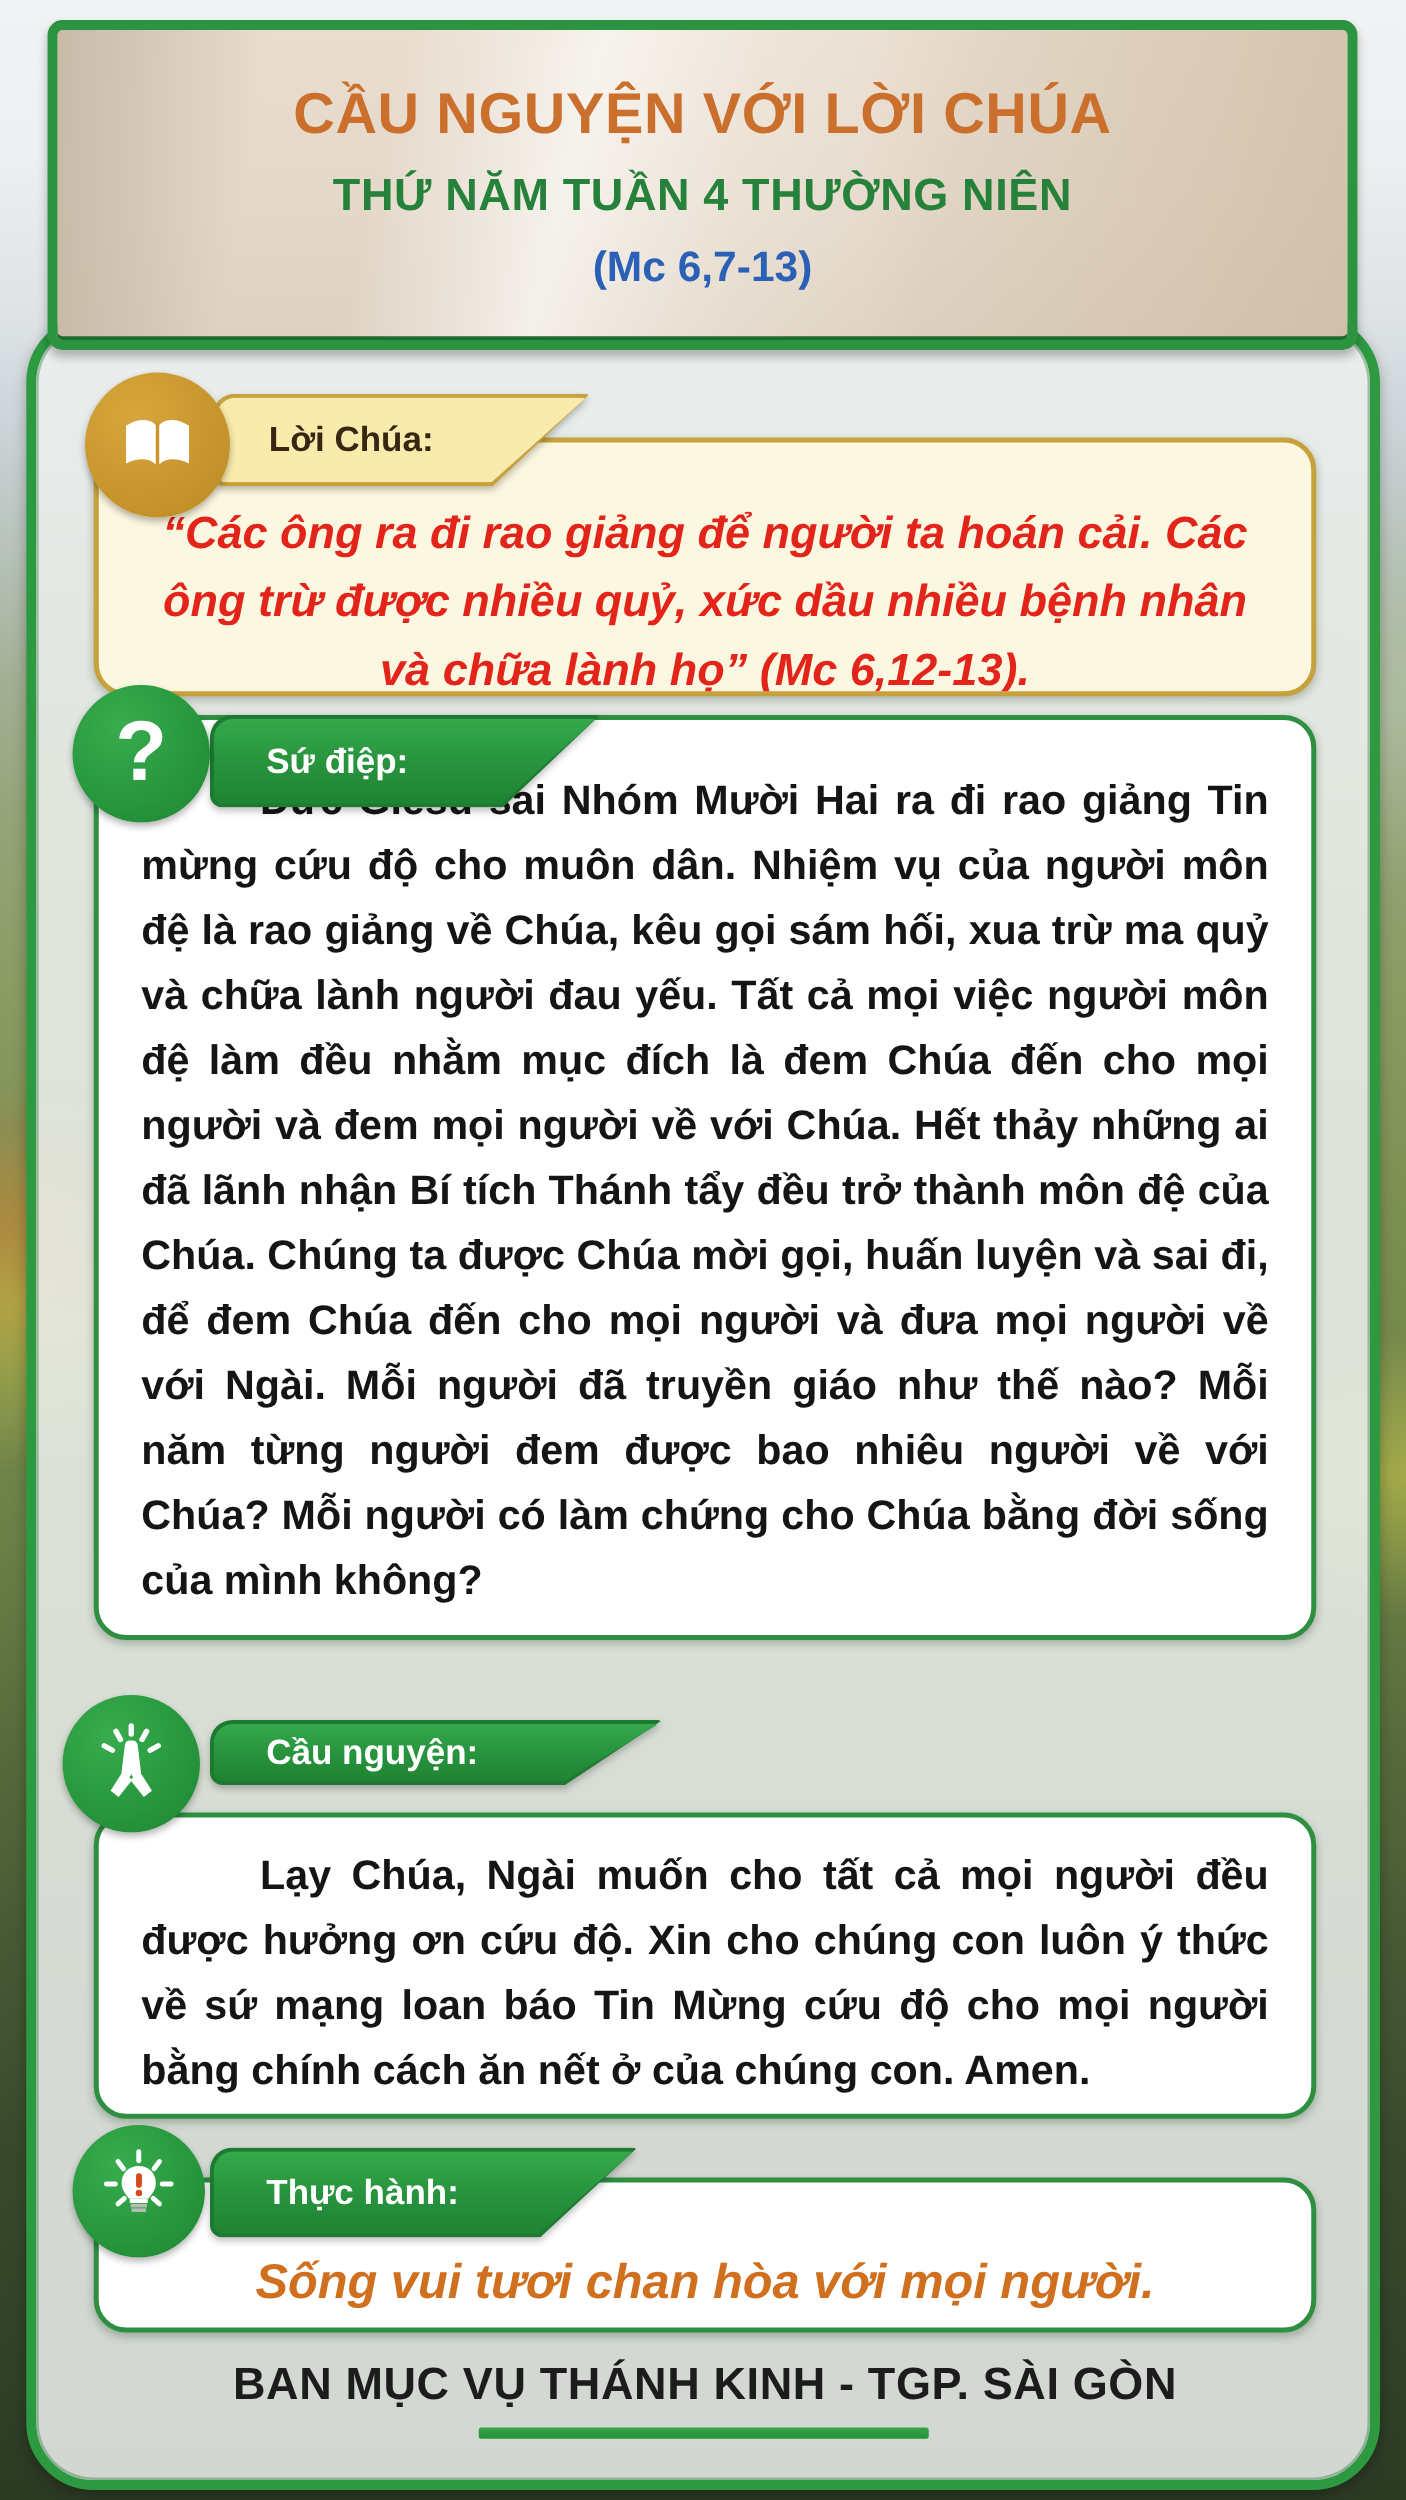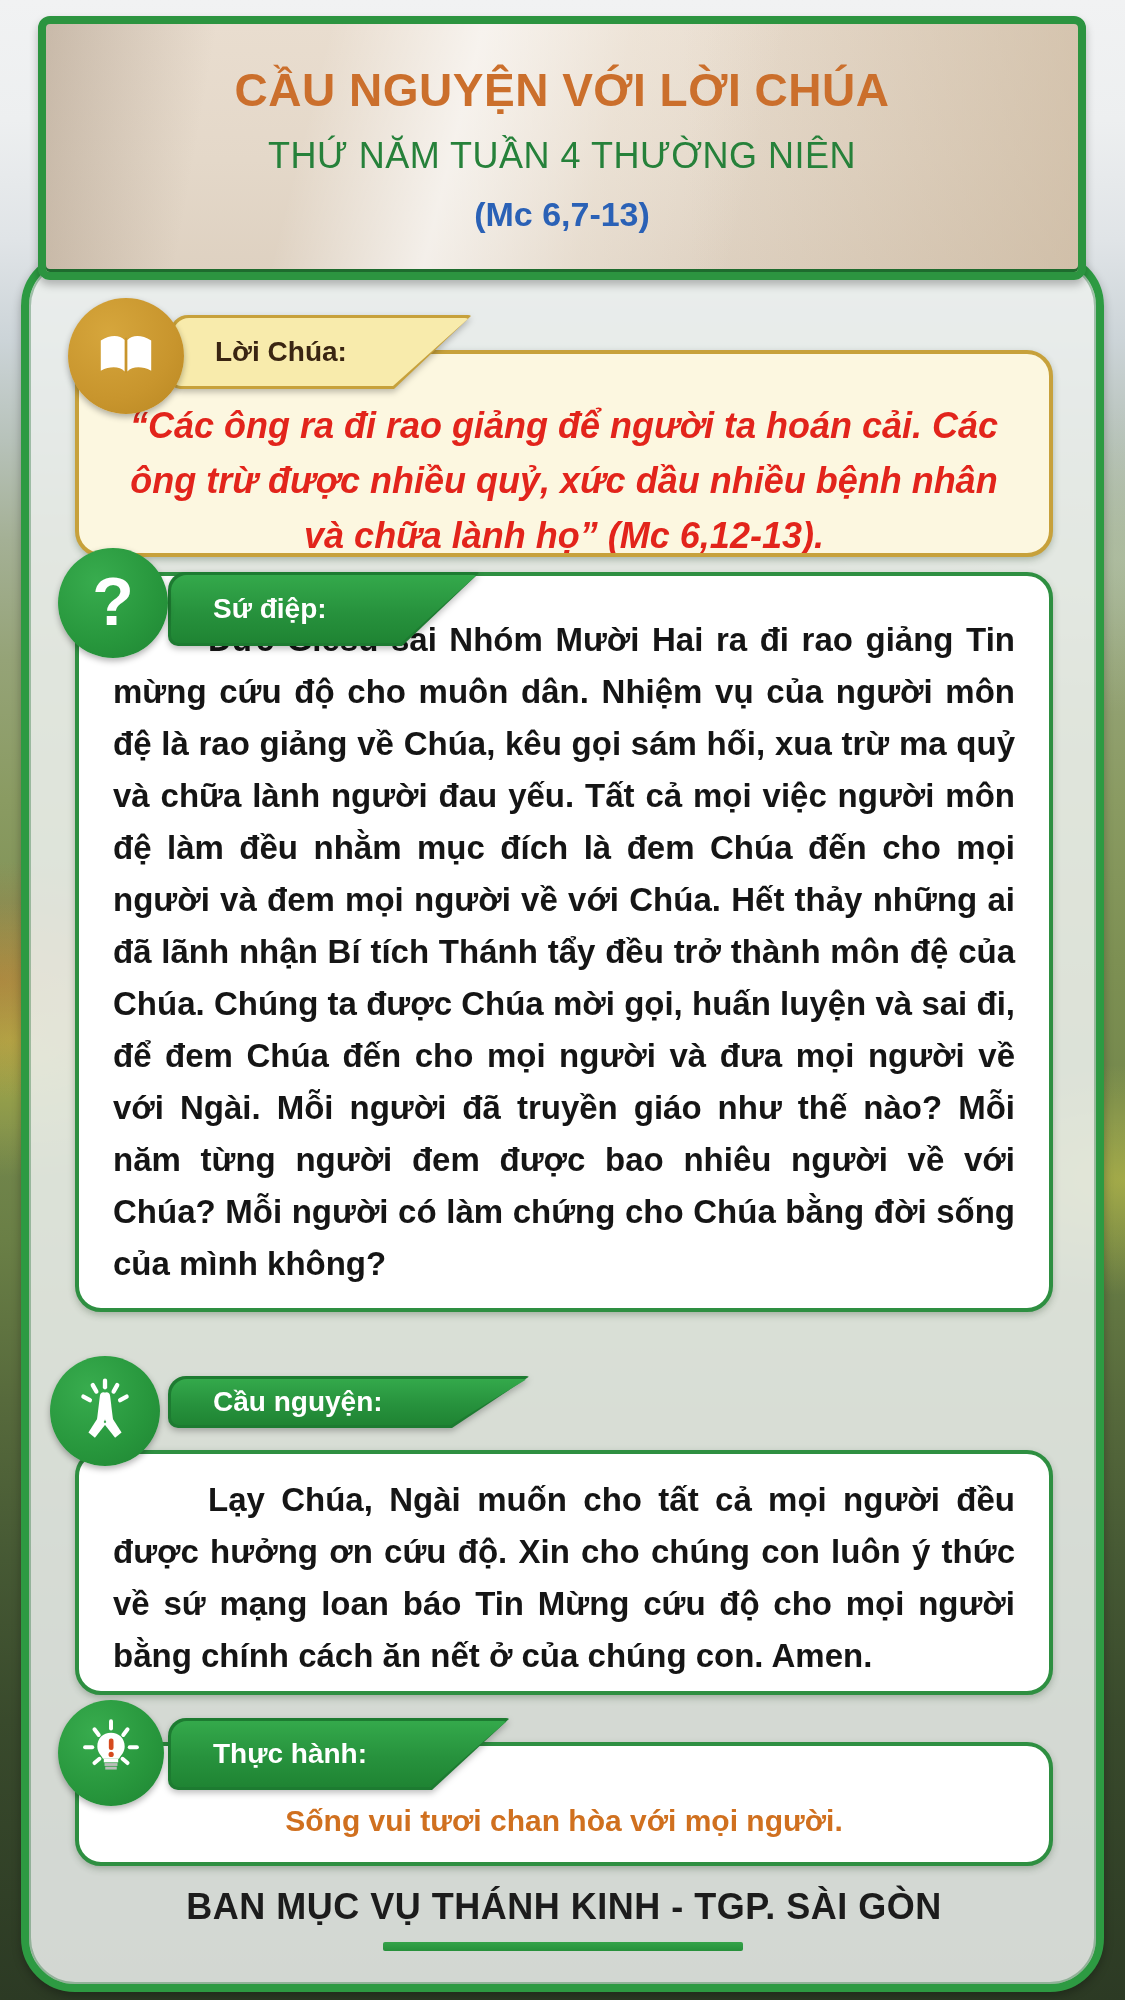--- a/index.html
+++ b/index.html
@@ -36,21 +36,21 @@
     background:
       linear-gradient(100deg, rgba(126,104,82,.30) 0%, rgba(126,104,82,0) 16%),
       linear-gradient(104deg, transparent 26%, rgba(255,255,255,.65) 40%, rgba(246,240,231,.35) 54%, transparent 68%),
       linear-gradient(268deg, rgba(197,176,148,.55) 0%, transparent 38%),
       linear-gradient(180deg, #e9ddcf 0%, #e4d8c9 55%, #ded1c1 100%);
     box-shadow:0 5px 8px rgba(0,0,0,.25), inset 0 -3px 0 #1e6b2e;
     display:flex; flex-direction:column; align-items:center; justify-content:center;
     text-align:center; gap:18px; padding:10px 20px; z-index:5;
   }
   .header-title    { font-size:46px; font-weight:bold; color:#cb6f2c; letter-spacing:.5px; }
-  .header-subtitle { font-size:36px; font-weight:normal; color:#26813a; letter-spacing:.5px; }
+  .header-subtitle { font-size:36px; font-weight:bold; color:#26813a; letter-spacing:.5px; }
   .header-ref      { font-size:34px; font-weight:bold; color:#2a61b6; }
 
   
   .box {
     position:absolute; left:75px; width:978px;
     border-radius:26px; overflow:hidden;
     box-shadow:0 3px 7px rgba(40,70,40,.30);
   }
   .box.white { background:#ffffff; border:4px solid #2e8f41; }
   .box.cream { background:#fcf7e0; border:4px solid #c7a13b; }
@@ -111,21 +111,21 @@
   .s3-tab   { left:168px; top:1376px; width:362px; height:52px; }
   .s3-badge { left:50px;  top:1356px; width:110px; height:110px; }
   .s3-body  { padding-top:20px; }
 
   
   .s4-box   { top:1742px; height:124px; }
   .s4-tab   { left:168px; top:1718px; width:342px; height:72px; }
   .s4-badge { left:58px;  top:1700px; width:106px; height:106px; }
   .s4-text {
     position:absolute; left:0; right:0; top:58px;
-    text-align:center; font-size:30px; font-weight:bold; 
+    text-align:center; font-size:39px; font-weight:bold; font-style:italic;
     color:#d0701f;
   }
 
   
   .footer-text {
     position:absolute; left:75px; width:978px; top:1886px;
     text-align:center; font-size:36px; font-weight:bold;
     color:#1c1c1c; letter-spacing:.5px; z-index:6;
   }
   .footer-bar {

